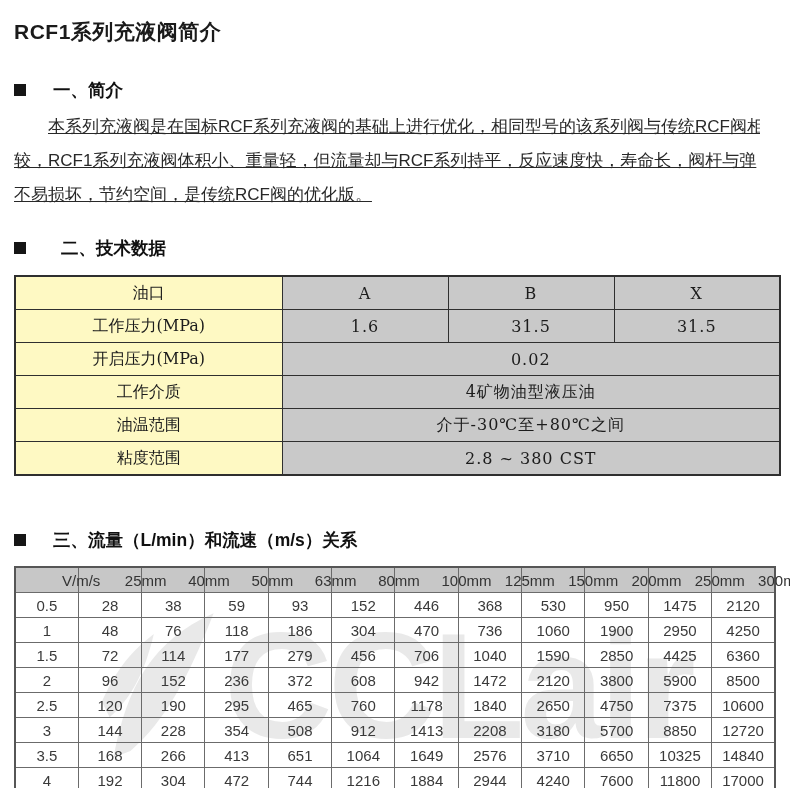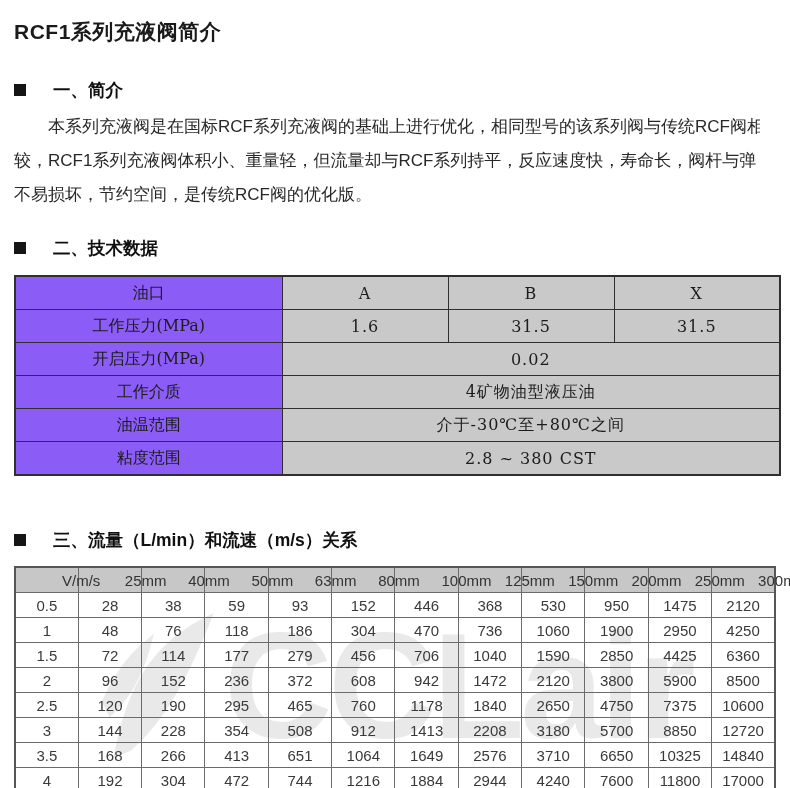--- a/index.html
+++ b/index.html
@@ -10,36 +10,36 @@
   .title{
     margin:0;padding:18px 0 0 14px;font-size:21px;font-weight:bold;color:#1a1a1a;
     letter-spacing:0.5px;
   }
   .sec-head{
     display:flex;align-items:center;margin-left:14px;
     font-size:17.5px;font-weight:bold;color:#101010;
   }
   .sec-head .sq{width:12px;height:12px;background:#151515;margin-right:27px;flex:none;}
   #head-intro{margin-top:32px;text-align:center;}
-  #head-tech{margin-top:24px;}
+  #head-tech{margin-top:24px;gap:8px;}
   #head-flow{margin-top:52px;}
   .para{margin-top:8px;font-size:17px;line-height:34px;color:#282828;}
   .para .line{
-    padding-left:14px;white-space:nowrap;overflow:hidden;width:760px;box-sizing:border-box;
+    padding-left:14px;white-space:nowrap;overflow:hidden;width:760px;box-sizing:border-box;text-decoration:underline;
   }
   .para .line.first{padding-left:48px;}
 
   table.tech{
     position:relative;z-index:1;border-collapse:collapse;table-layout:fixed;
     margin:15px 0 0 14px;width:765px;font-size:16px;color:#1c1c1c;
     border:2px solid #2f2f2f;
     font-family:"DejaVu Serif","Liberation Serif",serif;
   }
   .tech td{border:1px solid #2f2f2f;height:32px;text-align:center;padding:0;}
-  .tech td.lbl{background:#8b5cf6;}
+  .tech td.lbl{background:#fef9c3;}
   .tech td.val{background:#c9c9c9;letter-spacing:1px;}
 
   table.flow{
     position:relative;z-index:1;border-collapse:collapse;table-layout:fixed;
     margin:14px 0 0 14px;width:762px;font-size:15px;color:#3a3a3a;
     border:2px solid #565656;
   }
   .flow th,.flow td{border:1px solid #6b6b6b;height:24px;text-align:center;padding:0;font-weight:normal;}
   .flow th{background:#c7c7c7;color:#333;padding-left:46px;}
 

